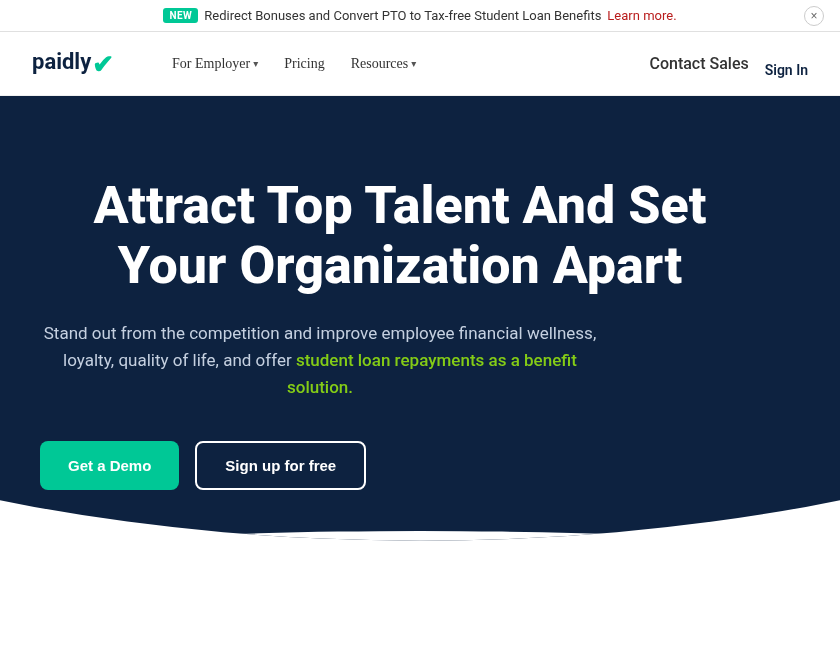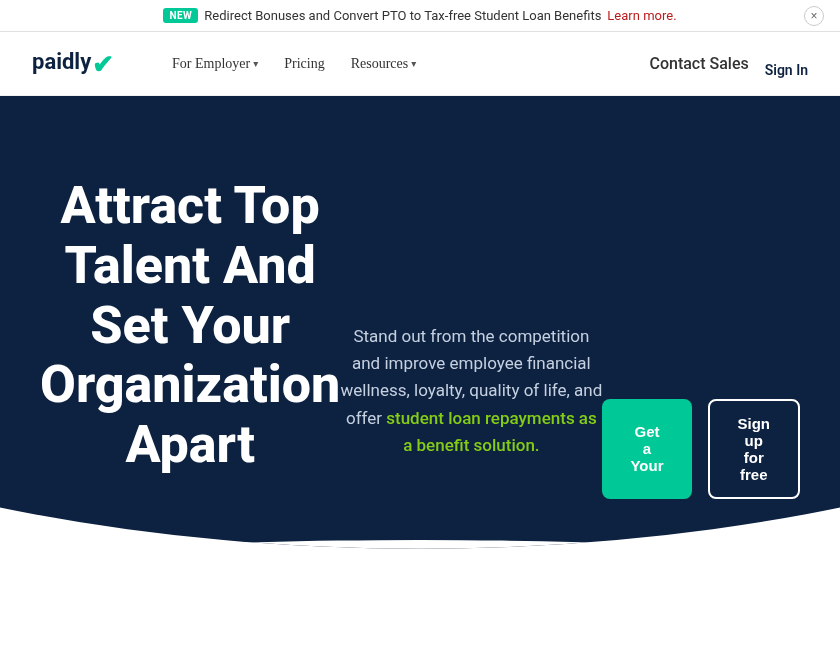--- a/index.html
+++ b/index.html
@@ -128,22 +128,22 @@
 
     
     .hero {
       background: #0d2240;
       padding: 80px 40px 100px;
       text-align: center;
       position: relative;
       clip-path: ellipse(120% 90% at 50% 0%);
       min-height: 420px;
       display: flex;
-      flex-direction: row;
-      align-items: flex-end;
+      flex-direction: column;
+      align-items: flex-start;
       justify-content: center;
     }
     .hero::after {
       content: '';
       position: absolute;
       bottom: -1px;
       left: 0;
       right: 0;
       height: 60px;
       background: #fff;
@@ -244,21 +244,21 @@
   </div>
 </nav>
 
 <section class="hero">
   <h1 class="hero-title">Attract Top Talent And Set Your Organization Apart</h1>
   <p class="hero-subtitle">
     <span>Stand out from the competition and improve employee financial wellness, loyalty, quality of life, and offer</span>
     <a class="hero-link" href="#">student loan repayments as a benefit solution.</a>
   </p>
   <div class="hero-buttons">
-    <button class="btn-demo">Get a Your</button>
+    <button class="btn-demo">Get a Demo</button>
     <button class="btn-signup">Sign up for free</button>
   </div>
 </section>
 
 <div class="below-hero">
   <h2 class="section-title">Create Competitive Differentiation</h2>
 
 </div>
 
 </body></html>

